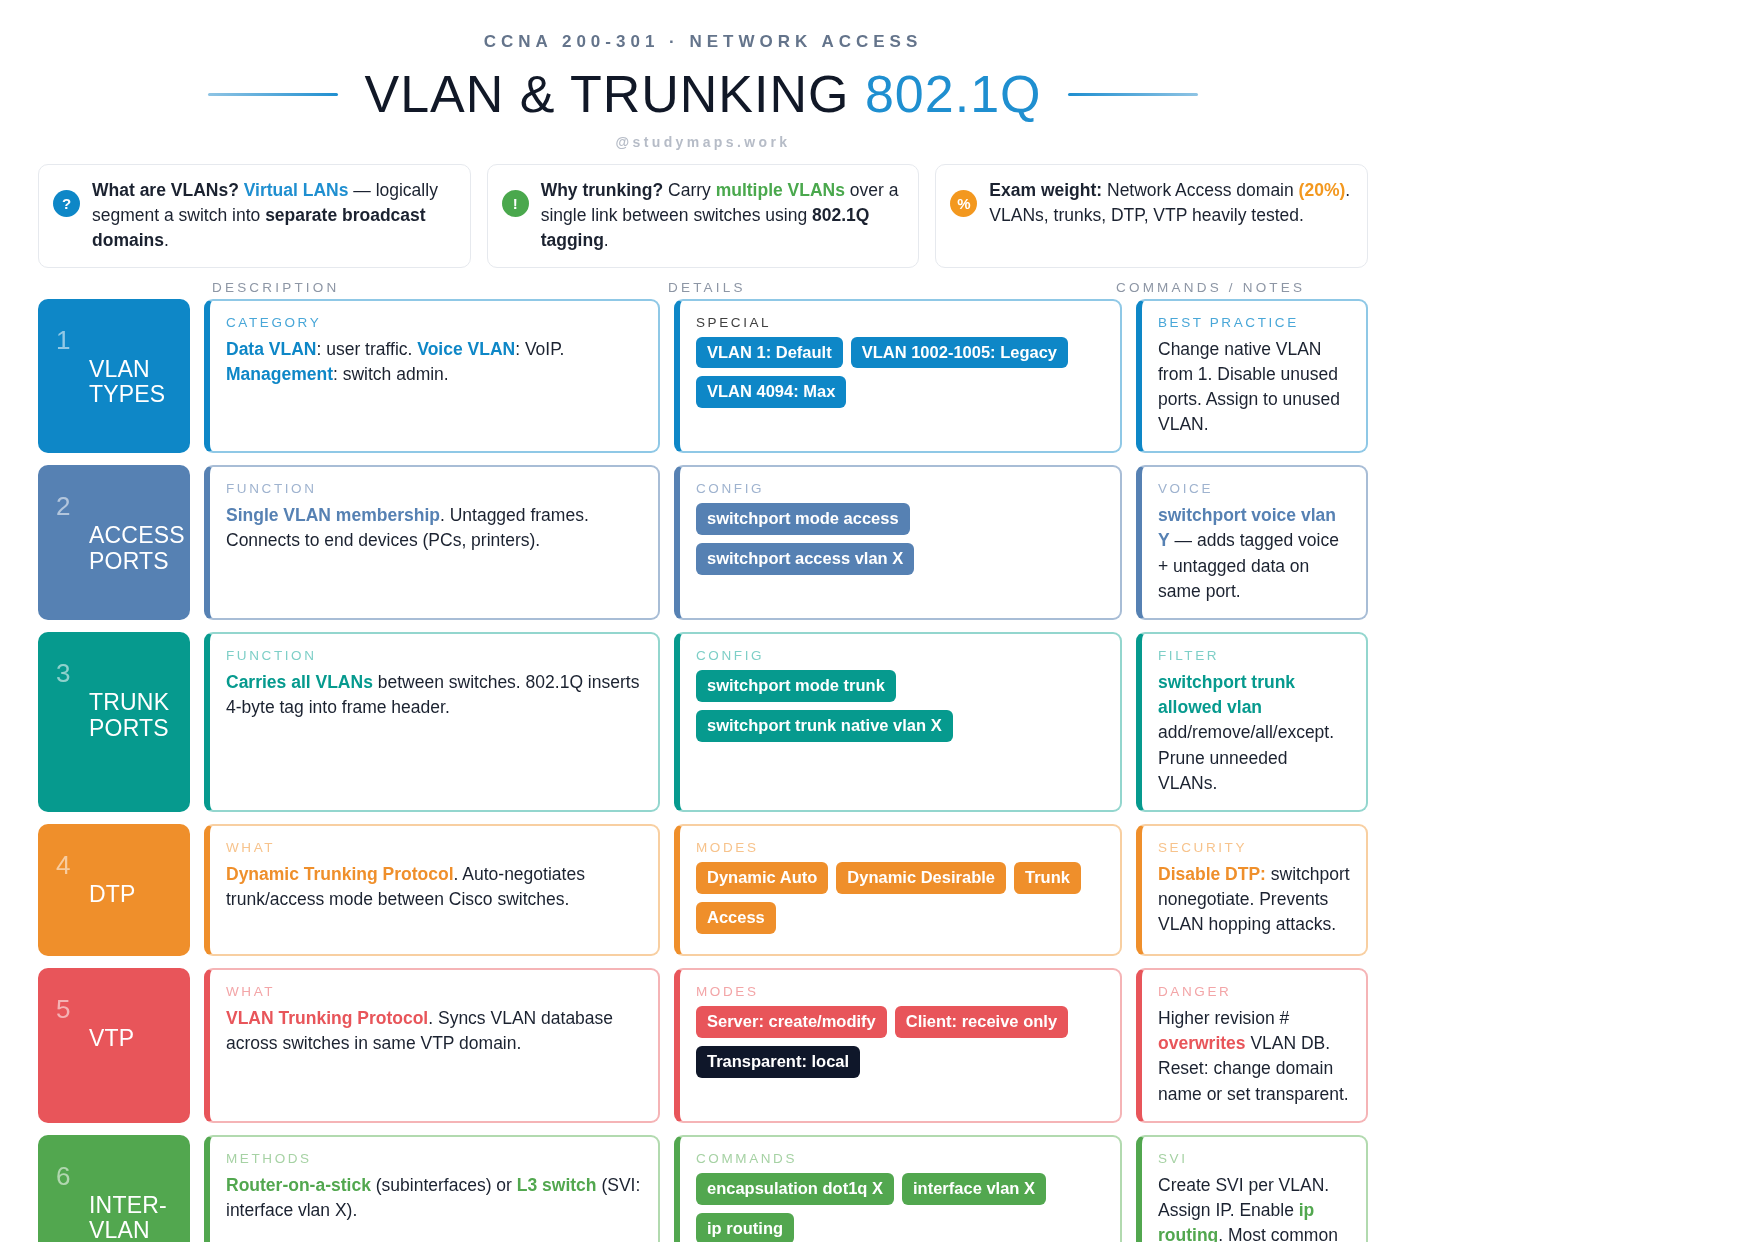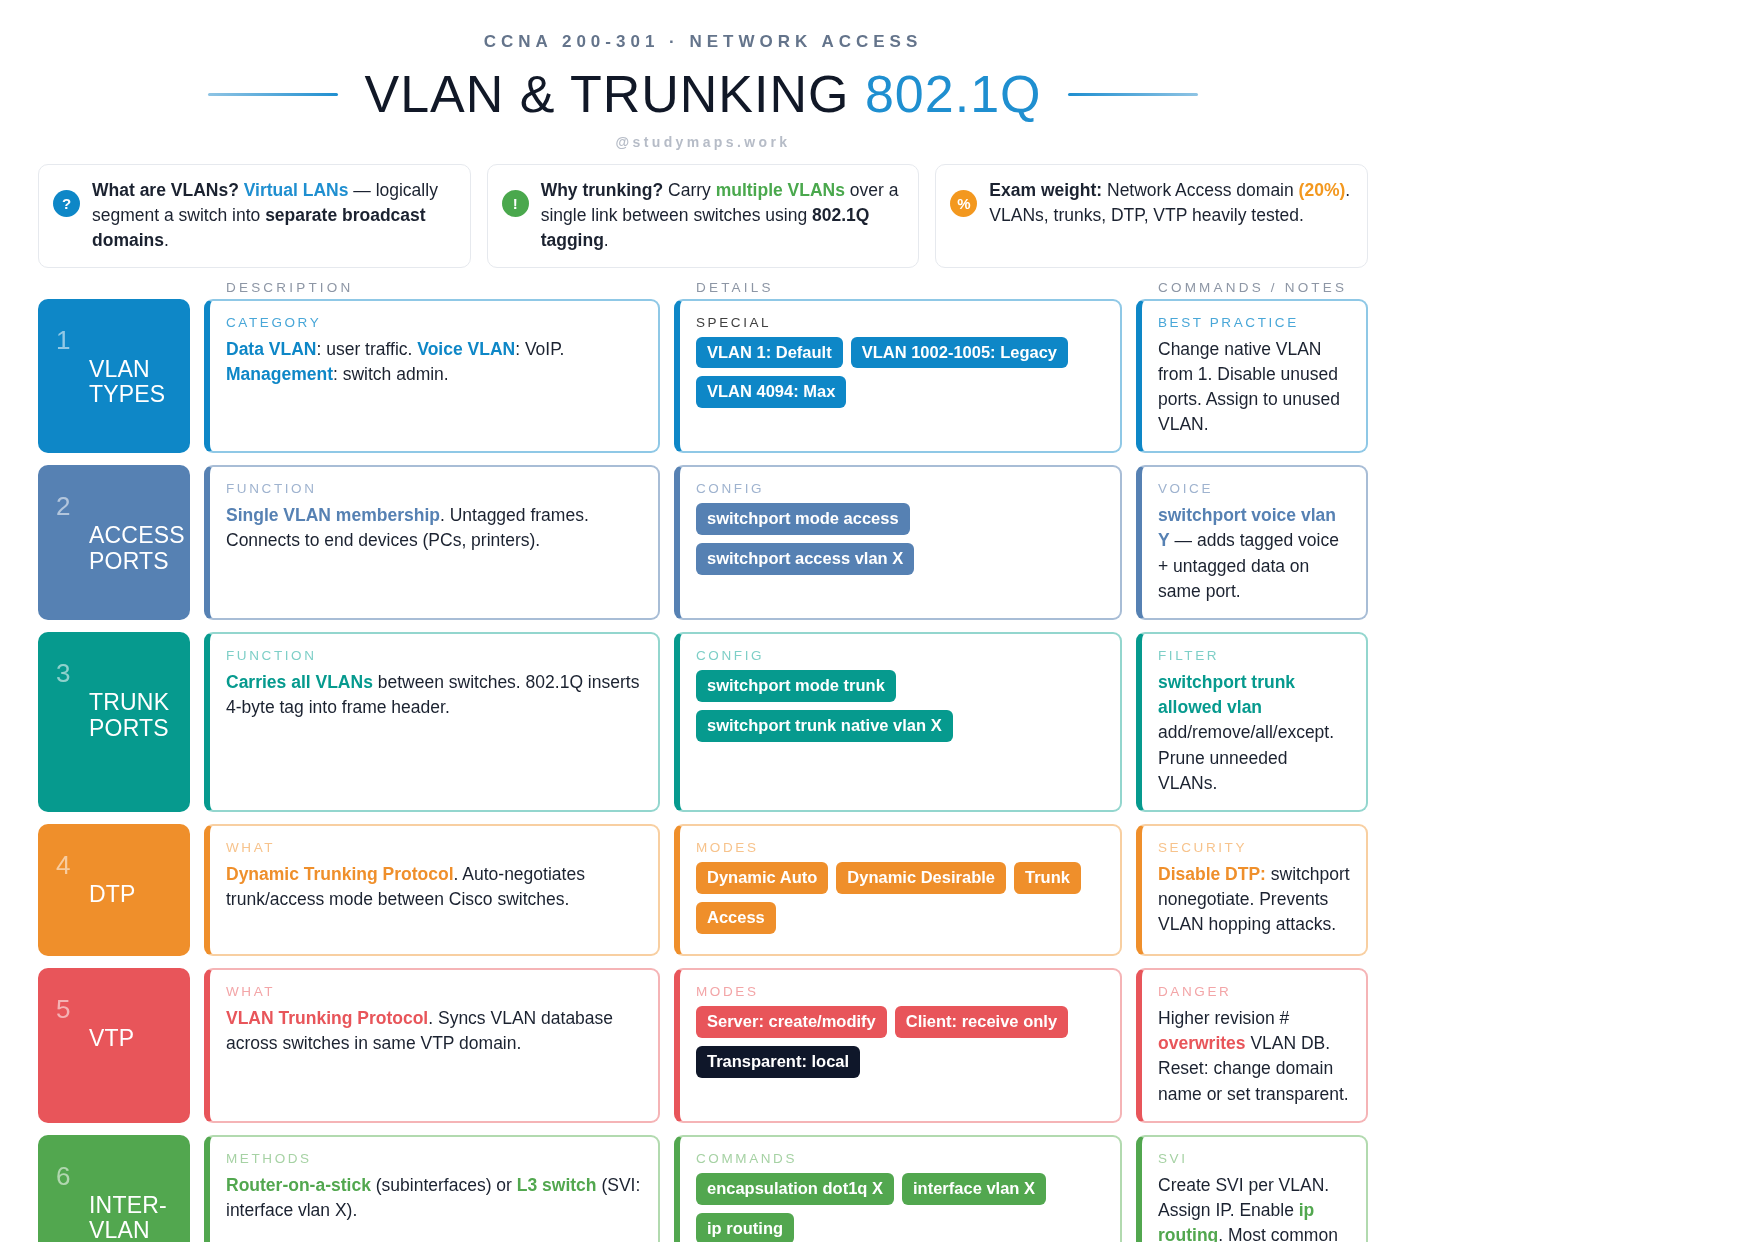--- a/index.html
+++ b/index.html
@@ -68,21 +68,20 @@
   .ctext { font-size: 17.5px; line-height: 1.42; color: #1b2230; }
   .ctext b { font-weight: 700; }
   .ctext .t-blue   { color: #1f8fd0; font-weight: 700; }
   .ctext .t-green  { color: #4aa84d; font-weight: 700; }
   .ctext .t-orange { color: #f3981f; font-weight: 700; }
 
   
   .colheads {
     display: grid;
     grid-template-columns: 152px 456px 448px 1fr;
-    gap: 14px;
     margin-top: 12px;
     padding-left: 0;
   }
   .colhead {
     font-size: 13.5px; letter-spacing: 3.2px; font-weight: 500;
     color: #8d96a5; padding-left: 22px;
   }
 
   
   .rows { margin-top: 4px; }

